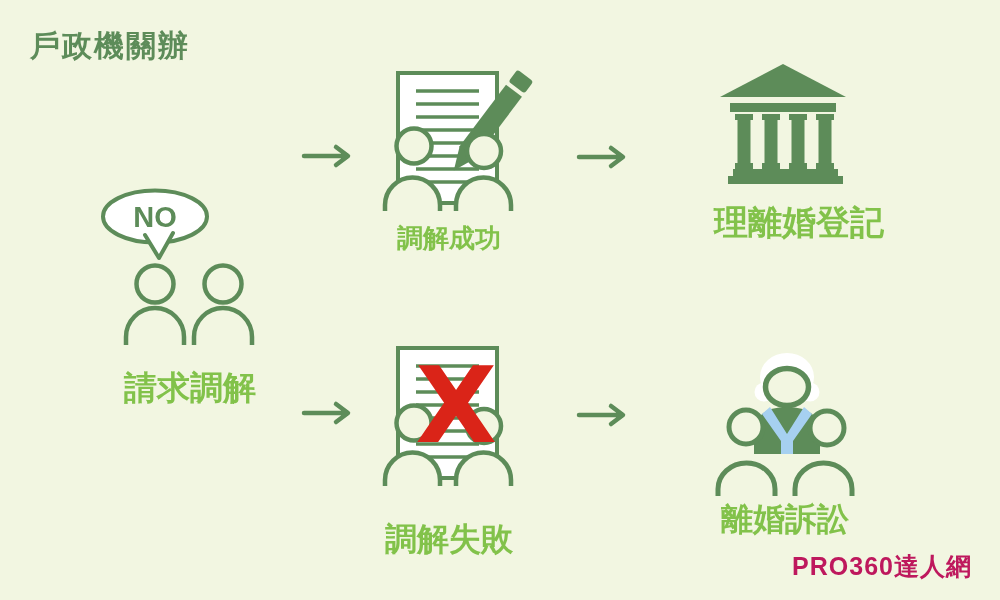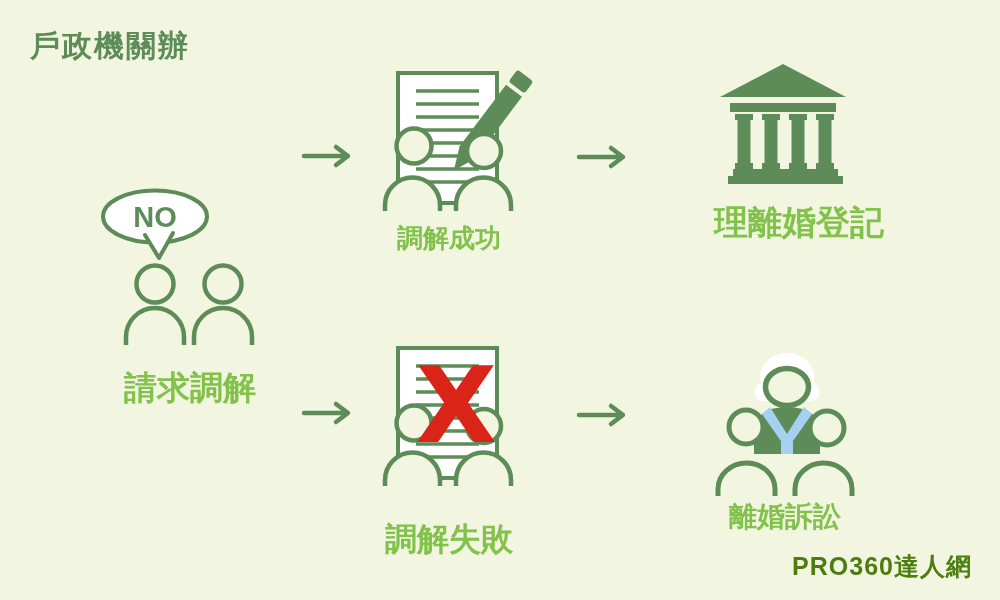--- a/index.html
+++ b/index.html
@@ -15,24 +15,24 @@
     left:30px;top:26px;
     font-size:30px;font-weight:bold;color:#5d8c59;letter-spacing:2px;
   }
   .label{
     color:#82c24a;font-weight:bold;text-align:center;line-height:1.15;
   }
   .label-start{left:90px;top:369px;width:200px;font-size:33px;}
   .label-success{left:370px;top:224px;width:158px;font-size:26px;}
   .label-reg{left:696px;top:199px;width:206px;font-size:34px;line-height:47px;}
   .label-fail{left:370px;top:501px;width:158px;font-size:32px;margin-top:20px;}
-  .label-lawsuit{left:703px;top:501px;width:164px;font-size:28px;}
+  .label-lawsuit{left:703px;top:501px;width:164px;font-size:32px;}
   .watermark{
     right:28px;top:550px;width:300px;text-align:right;
-    font-size:25px;font-weight:bold;color:#4d7c0f;letter-spacing:1px;
+    font-size:25px;font-weight:bold;color:#be185d;letter-spacing:1px;
   }
   svg{display:block;overflow:visible;}
 </style>
 </head>
 <body>
 
 <div id="canvas">
 
   <div class="abs title">戶政機關辦</div>
 

